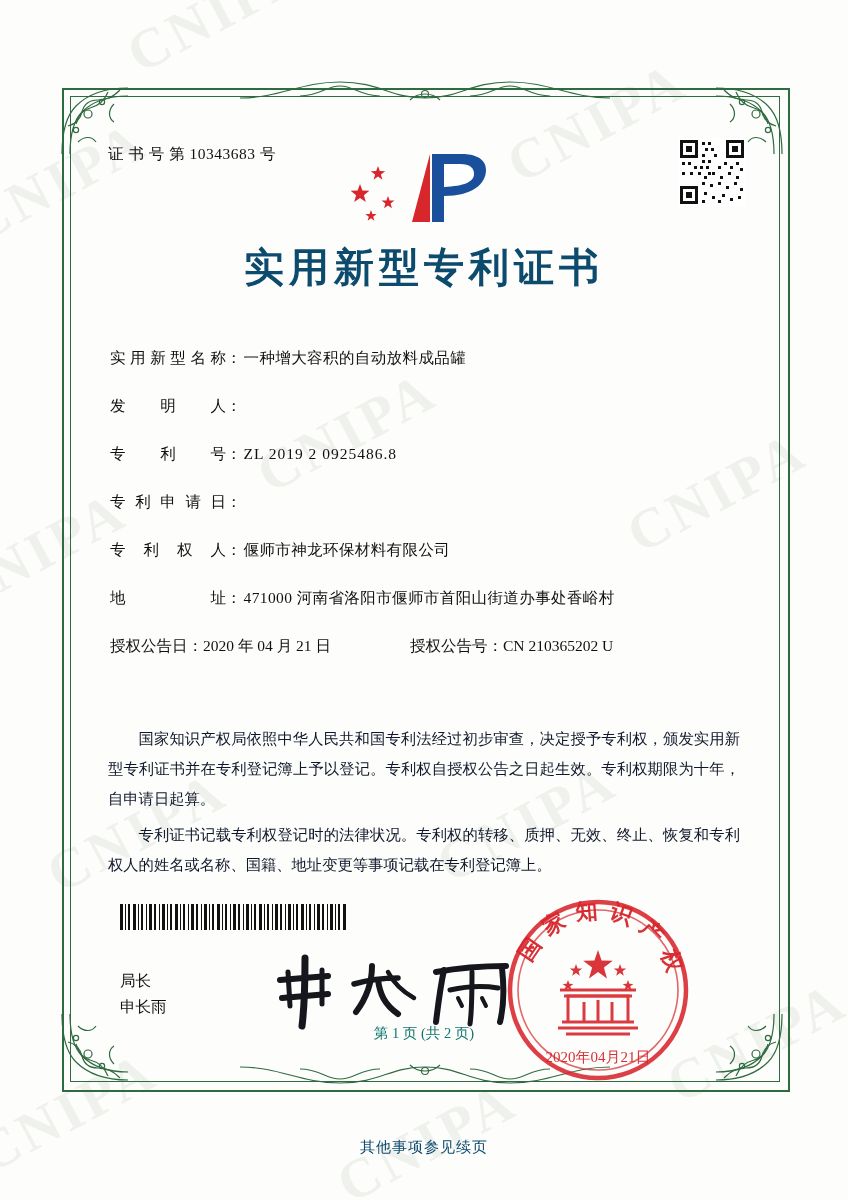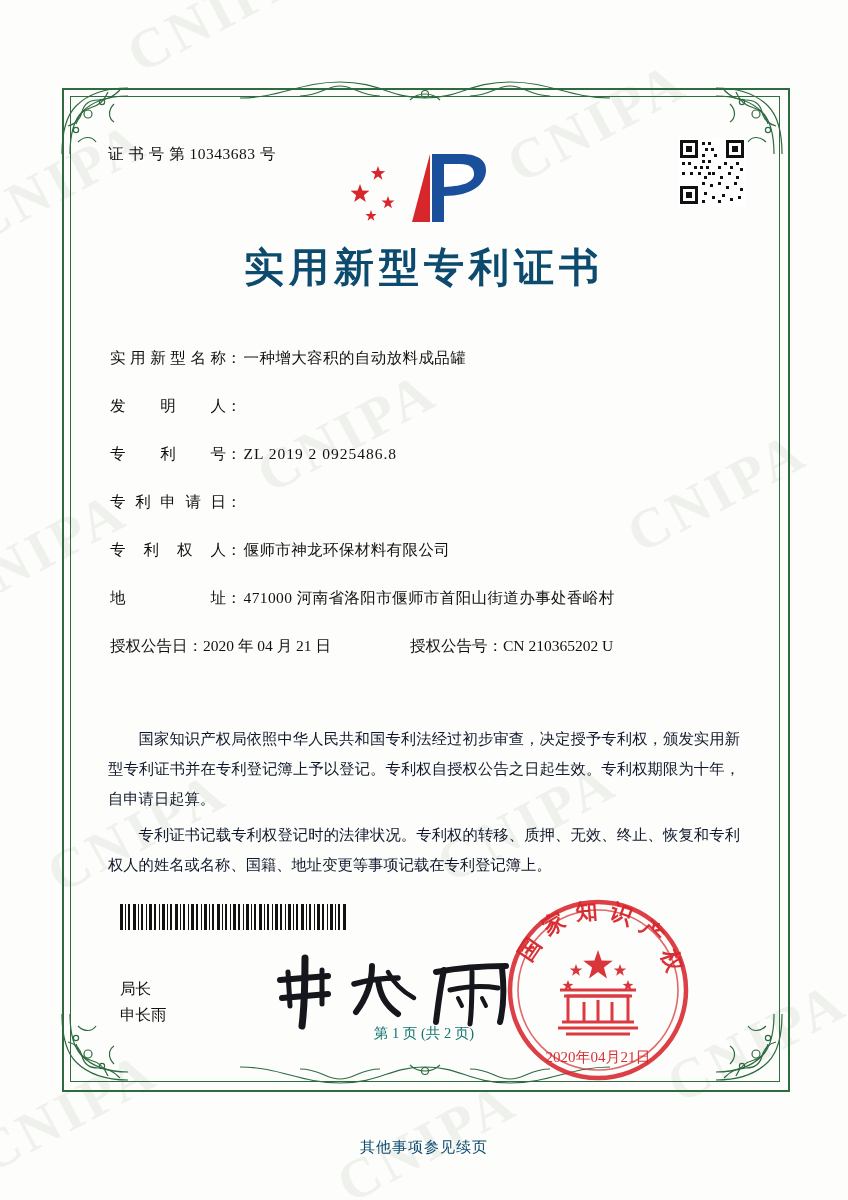--- a/index.html
+++ b/index.html
@@ -194,21 +194,20 @@
     width: 226px;
   }
 
   .sign-block {
     position: absolute;
     left: 50px;
     top: 872px;
     font-size: 15.5px;
     line-height: 26px;
     color: #111;
-    margin-top: 8px;
   }
 
   .signature-script {
     position: absolute;
     left: 198px;
     top: 858px;
     width: 260px;
     height: 78px;
   }
 

